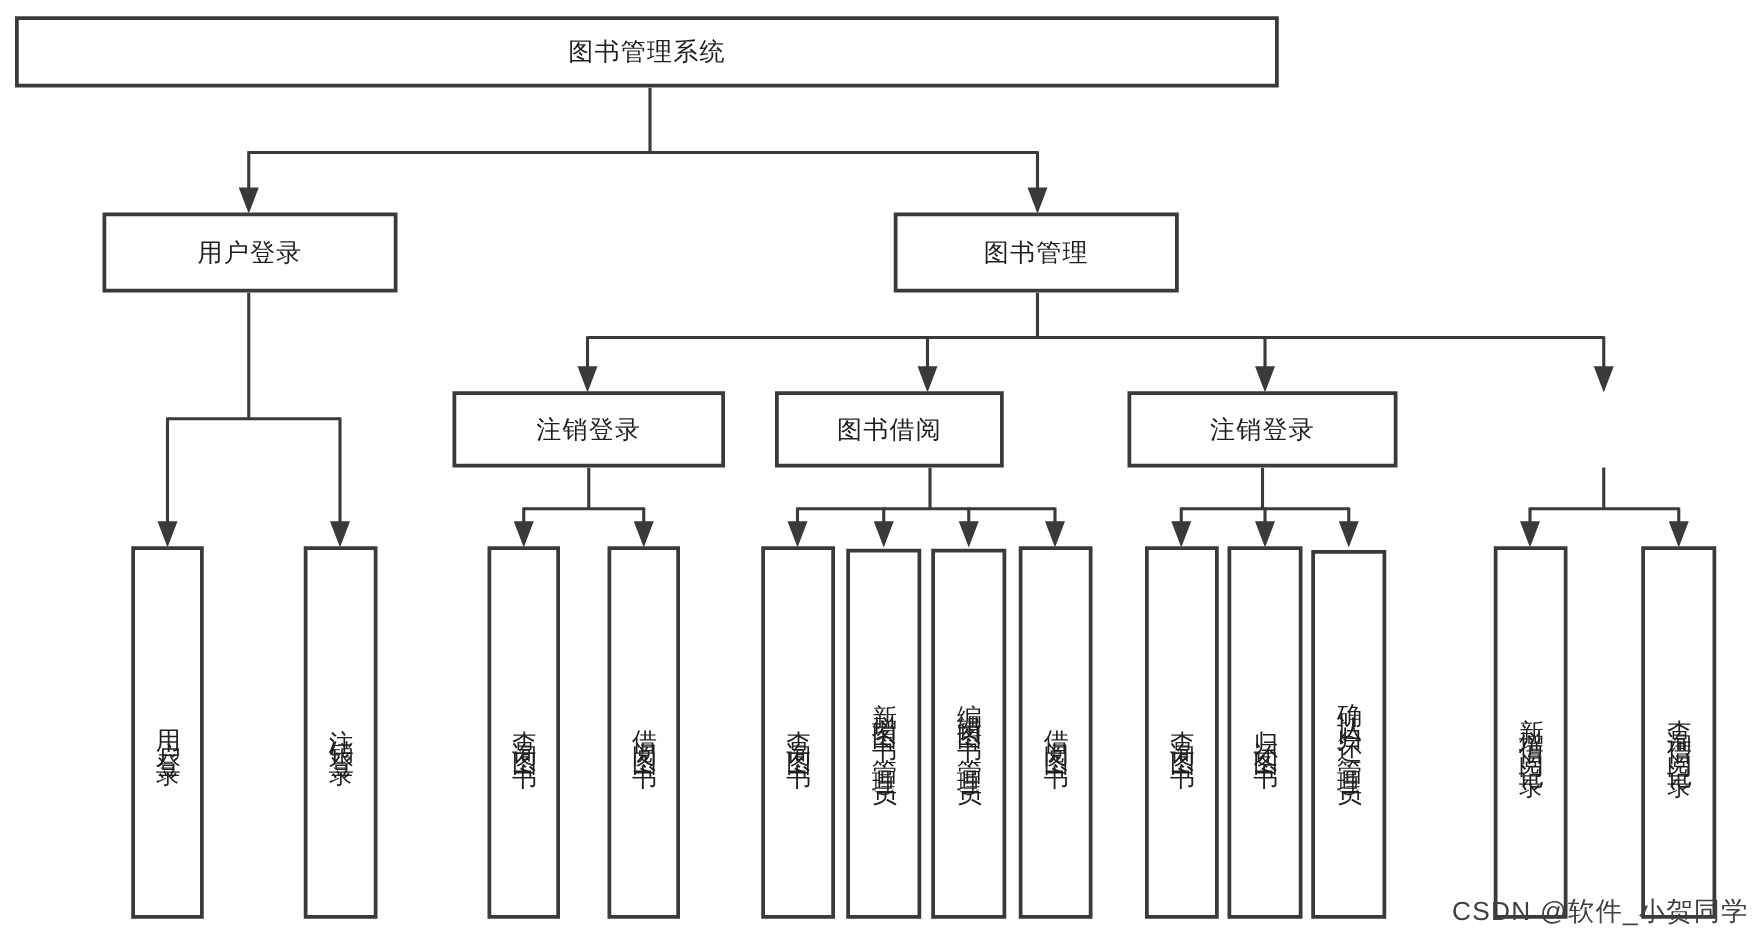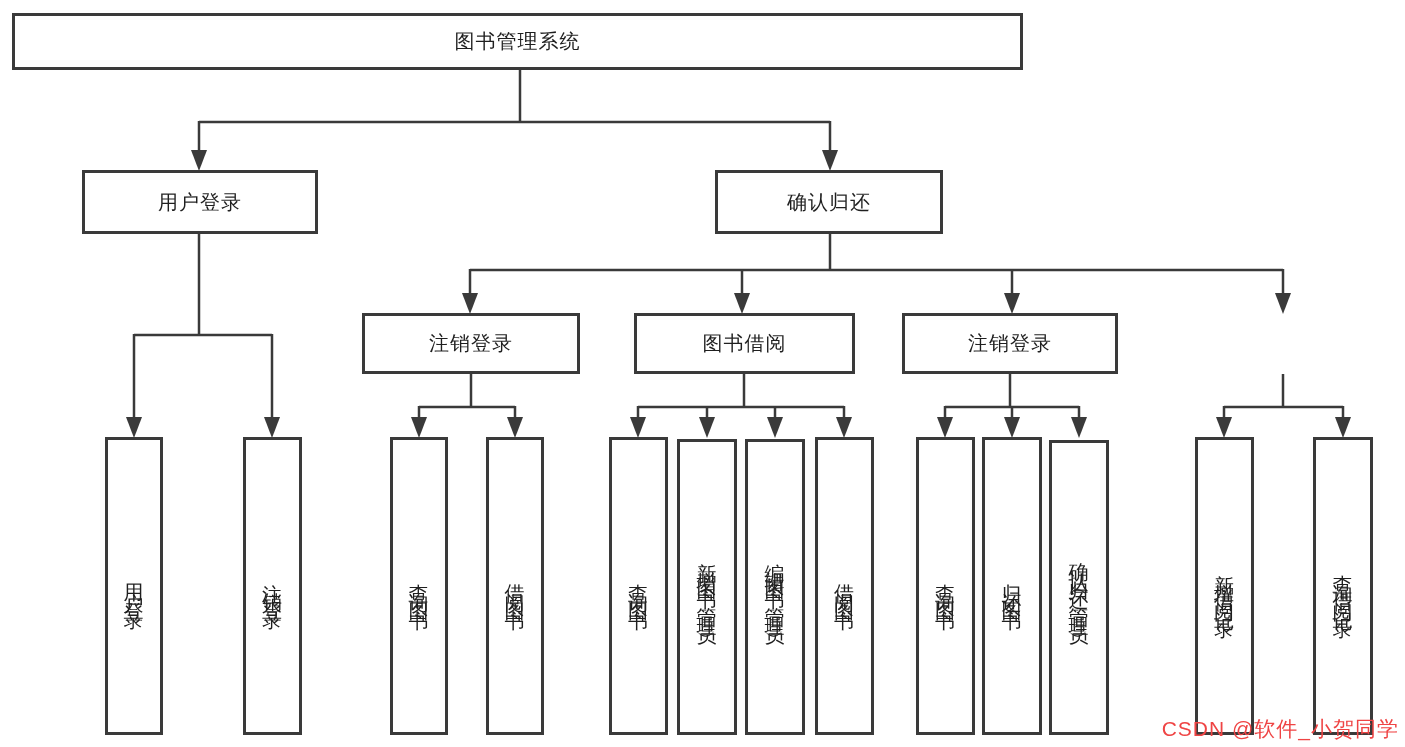--- a/index.html
+++ b/index.html
@@ -39,21 +39,21 @@
     font-size: 20px;
     letter-spacing: 9px;
     line-height: 1;
   }
   .watermark {
     position: absolute;
     right: 6px;
     bottom: 4px;
     z-index: 5;
     font-size: 21px;
-    color: #ef4444;
+    color: #404040;
     letter-spacing: 1px;
     white-space: nowrap;
   }
 </style>
 </head>
 <body>
 
 <div class="stage">
 
   <svg class="connectors" viewBox="0 0 1405 747" fill="none">
@@ -142,24 +142,24 @@
     </g>
     <g fill="#3a3a3a" stroke="none">
       <polygon points="1216,417 1232,417 1224,438"></polygon>
       <polygon points="1335,417 1351,417 1343,438"></polygon>
     </g>
   </svg>
 
   <div class="node h" style="left:12px; top:13px; width:1011px; height:57px;">图书管理系统</div>
 
   <div class="node h" style="left:82px; top:170px; width:236px; height:64px;">用户登录</div>
-  <div class="node h" style="left:715px; top:170px; width:228px; height:64px;">确认归还</div>
+  <div class="node h" style="left:715px; top:170px; width:228px; height:64px;">图书管理</div>
 
   <div class="node h" style="left:362px; top:313px; width:218px; height:61px;">注销登录</div>
-  <div class="node h" style="left:634px; top:313px; width:221px; height:61px;">图书借阅</div>
+  <div class="node h" style="left:620px; top:313px; width:183px; height:61px;">图书借阅</div>
   <div class="node h" style="left:902px; top:313px; width:216px; height:61px;">注销登录</div>
 
   <div class="node v" style="left:105px; top:437px; width:58px; height:298px;">用户登录</div>
   <div class="node v" style="left:243px; top:437px; width:59px; height:298px;">注销登录</div>
 
   <div class="node v" style="left:390px; top:437px; width:58px; height:298px;">查询图书</div>
   <div class="node v" style="left:486px; top:437px; width:58px; height:298px;">借阅图书</div>
 
   <div class="node v" style="left:609px; top:437px; width:59px; height:298px;">查询图书</div>
   <div class="node v" style="left:677px; top:439px; width:60px; height:296px;">新增图书（管理员）</div>

